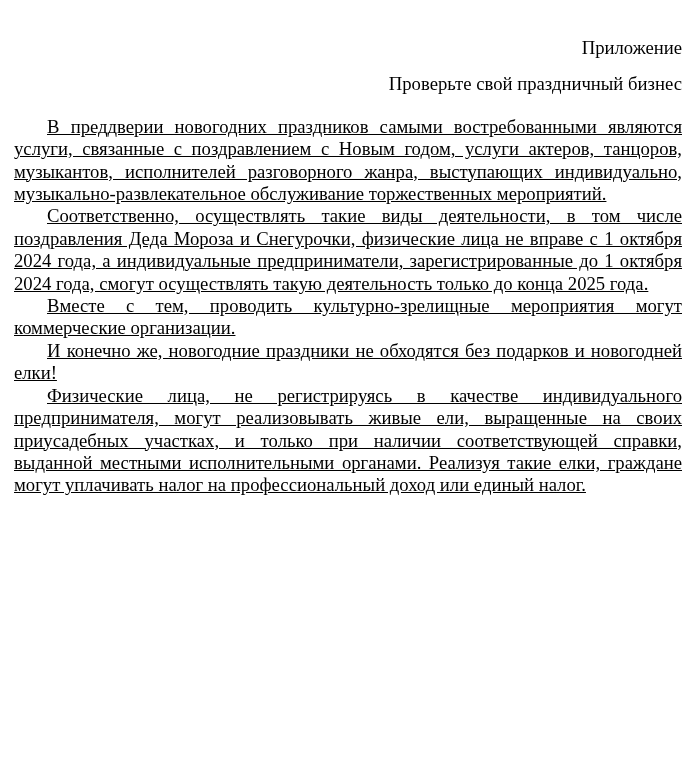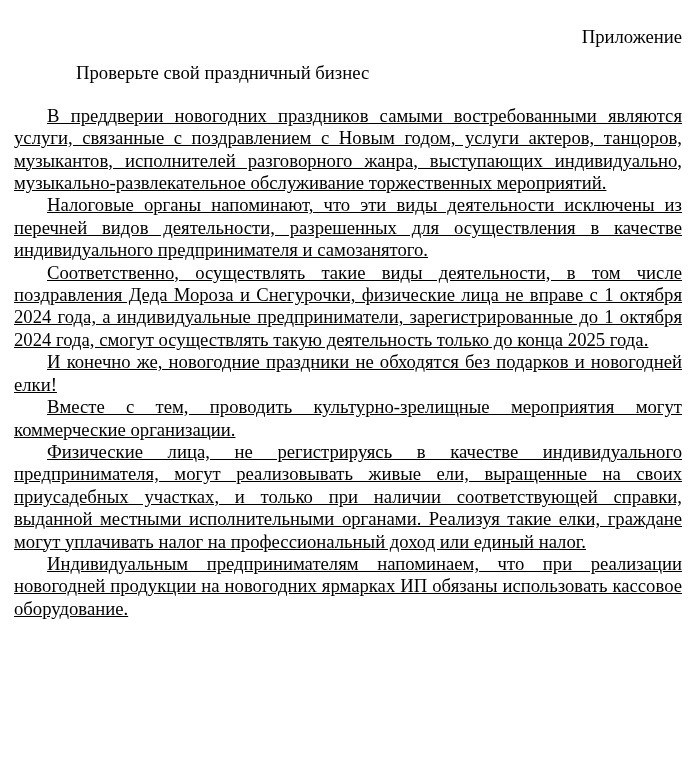--- a/index.html
+++ b/index.html
@@ -19,27 +19,27 @@
     height: 765px;
     box-sizing: border-box;
     padding: 0 14px;
     font-family: "Liberation Serif", "DejaVu Serif", serif;
     font-size: 18.7px;
     line-height: 22.4px;
     color: #000000;
     background: #ffffff;
   }
   .annotation {
-    margin-top: 26px;
+    margin-top: 37px;
     text-align: right;
   }
   .doc-title {
     margin: 14px 0 1px 0;
     padding-left: 62px;
-    text-align: left;
+    text-align: right;
     font-size: 18.7px;
     font-weight: normal;
     line-height: 22.4px;
   }
   .body-text p {
     margin: 0;
     text-align: justify;
     text-indent: 33px;
     text-decoration: underline;
   }
@@ -51,21 +51,19 @@
 <body>
 
 <div class="page">
 
   <div class="annotation">Приложение</div>
 
   <h1 class="doc-title">Проверьте свой праздничный бизнес</h1>
 
   <div class="body-text">
     <p class="first">В преддверии новогодних праздников самыми востребованными являются услуги, связанные с поздравлением с Новым годом, услуги актеров, танцоров, музыкантов, исполнителей разговорного жанра, выступающих индивидуально, музыкально-развлекательное обслуживание торжественных мероприятий.</p>
-    <p>Налоговые органы напоминают, что эти виды деятельности исключены из перечней видов деятельности, разрешенных для осуществления в качестве индивидуального предпринимателя и самозанятого.</p>
     <p>Соответственно, осуществлять такие виды деятельности, в том числе поздравления Деда Мороза и Снегурочки, физические лица не вправе с 1 октября 2024 года, а индивидуальные предприниматели, зарегистрированные до 1 октября 2024 года, смогут осуществлять такую деятельность только до конца 2025 года.</p>
+    <p>Вместе с тем, проводить культурно-зрелищные мероприятия могут коммерческие организации.</p>
     <p>И конечно же, новогодние праздники не обходятся без подарков и новогодней елки!</p>
-    <p>Вместе с тем, проводить культурно-зрелищные мероприятия могут коммерческие организации.</p>
     <p>Физические лица, не регистрируясь в качестве индивидуального предпринимателя, могут реализовывать живые ели, выращенные на своих приусадебных участках, и только при наличии соответствующей справки, выданной местными исполнительными органами. Реализуя такие елки, граждане могут уплачивать налог на профессиональный доход или единый налог.</p>
-    <p>Индивидуальным предпринимателям напоминаем, что при реализации новогодней продукции на новогодних ярмарках ИП обязаны использовать кассовое оборудование.</p>
   </div>
 
 </div>
 
 </body></html>

